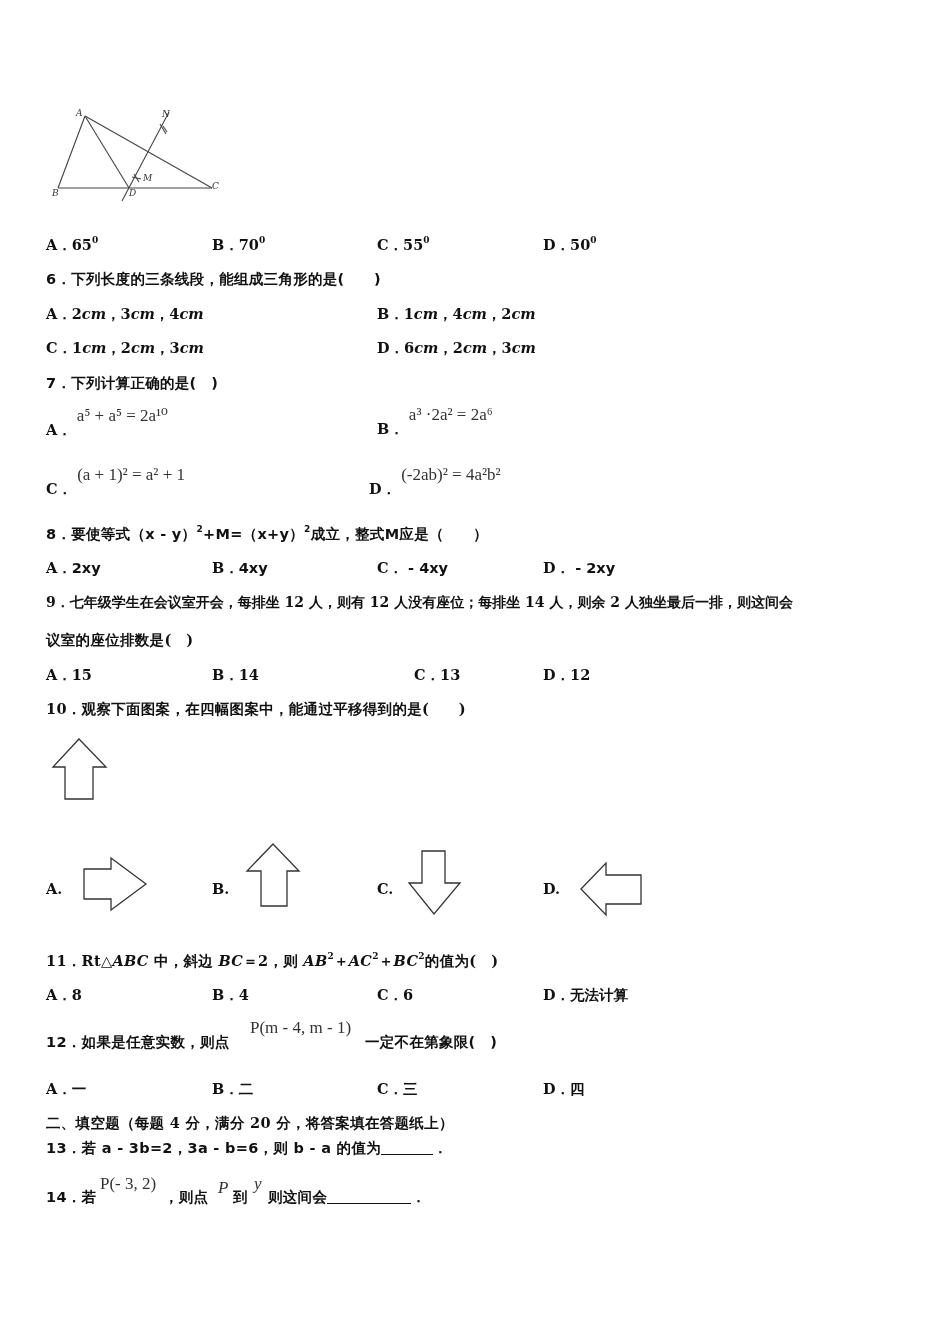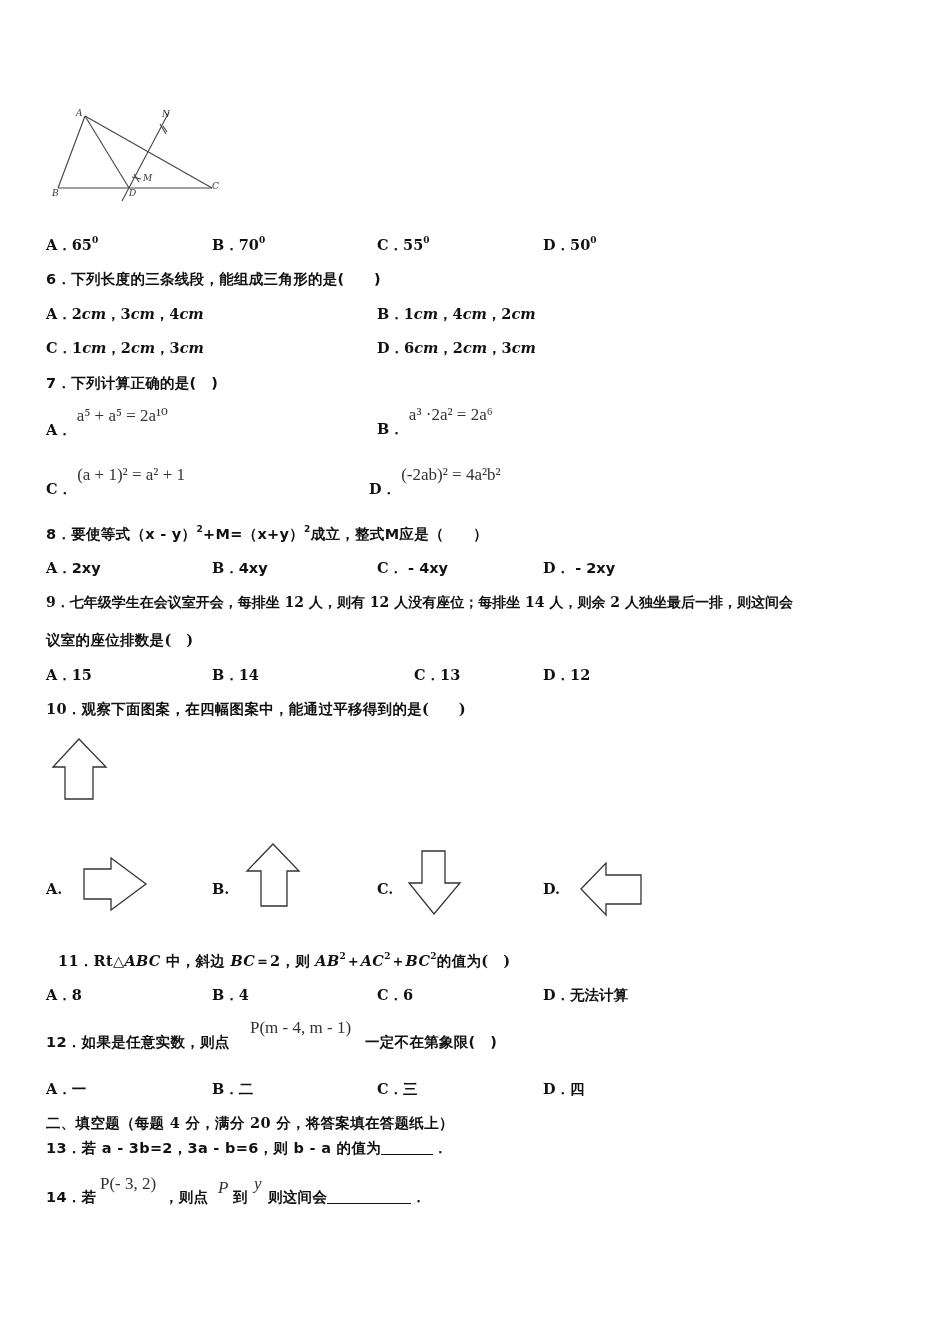--- a/index.html
+++ b/index.html
@@ -100,21 +100,21 @@
 <div class="abs opt" style="left:377px;top:880px;">C.</div>
 <svg width="60" height="70" style="left:408px;top:850px;">
   <polygon points="14,1 37,1 37,33 52,33 26,64 1,33 14,33" fill="none" stroke="#333" stroke-width="1.3"></polygon>
 </svg>
 
 <div class="abs opt" style="left:543px;top:880px;">D.</div>
 <svg width="70" height="60" style="left:580px;top:862px;">
   <polygon points="1,27 26,1 26,13 61,13 61,42 26,42 26,53" fill="none" stroke="#333" stroke-width="1.3"></polygon>
 </svg>
 
-<div class="abs q" style="left:46px;top:952px;margin-left:12px;">
+<div class="abs q" style="left:46px;top:952px;">
   <span>11．Rt△</span><i>ABC</i><span> 中，斜边 </span><i>BC</i><span>＝2，则 </span><i>AB</i><sup>2</sup><span>＋</span><i>AC</i><sup>2</sup><span>＋</span><i>BC</i><sup>2</sup><span>的值为(　)</span>
 </div>
 <div class="abs opt" style="left:46px;top:986px;"><span>A．</span><span>8</span></div>
 <div class="abs opt" style="left:212px;top:986px;"><span>B．</span><span>4</span></div>
 <div class="abs opt" style="left:377px;top:986px;text-align:center;"><span>C．</span><span>6</span></div>
 <div class="abs opt" style="left:543px;top:986px;"><span>D．</span><span>无法计算</span></div>
 
 <div class="abs q sans" style="left:46px;top:1033px;text-align:right;">12．如果是任意实数，则点</div>
 <div class="abs math" style="left:250px;top:1018px;">P(m - 4, m - 1)</div>
 <div class="abs q sans" style="left:365px;top:1033px;">一定不在第象限(　)</div>

